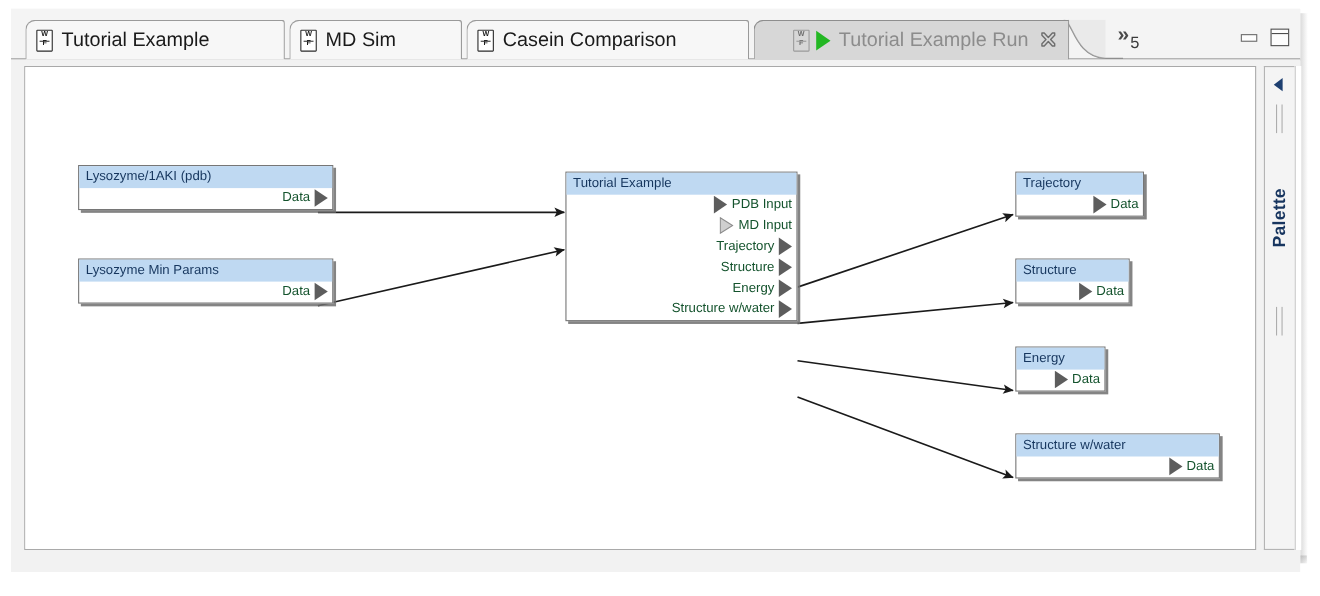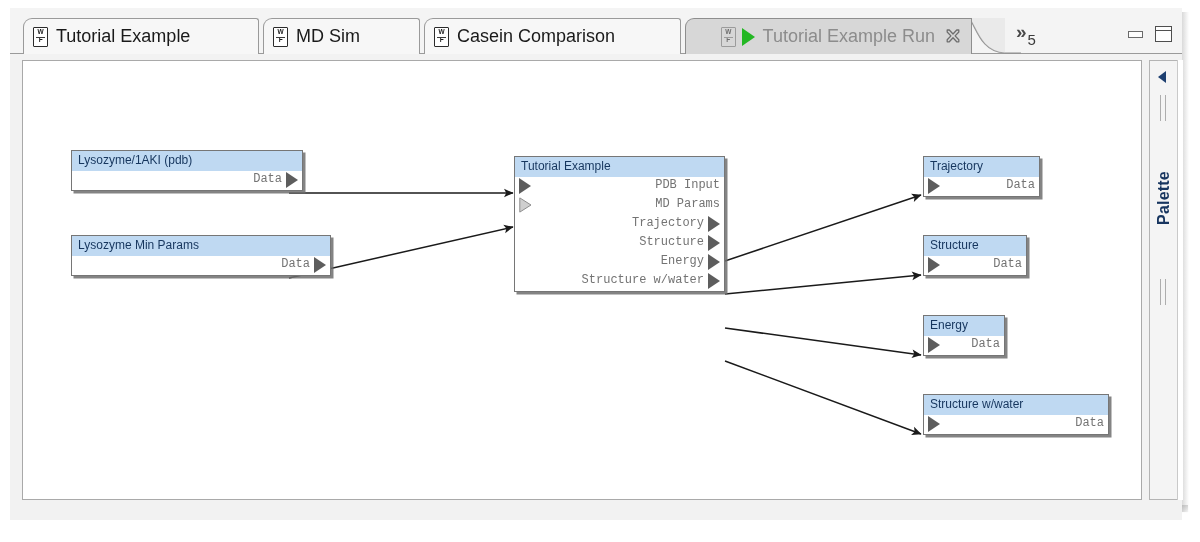--- a/index.html
+++ b/index.html
@@ -338,34 +338,34 @@
 
   .port {
     display: flex;
     align-items: center;
     padding: 1px 4px 2px 4px;
     white-space: nowrap;
     line-height: 1.3;
     gap: 4px;
   }
   .port.out { justify-content: flex-end; }
-  .port.in  { justify-content: space-between; }
+  .port.in  { justify-content: flex-end; }
 
   .tri {
     width: 0; height: 0;
     border-left: 12px solid #5d5d5d;
     border-top: 8px solid transparent;
     border-bottom: 8px solid transparent;
     flex: 0 0 auto;
   }
 
   
   .tri-svg { flex: 0 0 auto; display: block; }
 
-  .port-label { color: #737373; font-family: Liberation Mono, monospace; }
+  .port-label { color: #14532d; }
 
   
   .wires {
     position: absolute;
     left: 0; top: 0;
     width: 1120px;
     height: 440px;
     pointer-events: none;
     z-index: 3;
   }
@@ -465,21 +465,21 @@
         <div class="node" style="left:48px; top:89px; width:232px;">
           <div class="node-title">Lysozyme/1AKI (pdb)</div>
           <div class="node-body">
             <div class="port out">
               <span class="port-label">Data</span>
               <span class="tri"></span>
             </div>
           </div>
         </div>
 
-        <div class="node" style="left:48px; top:174px; width:260px;">
+        <div class="node" style="left:48px; top:174px; width:232px;">
           <div class="node-title">Lysozyme Min Params</div>
           <div class="node-body">
             <div class="port out">
               <span class="port-label">Data</span>
               <span class="tri"></span>
             </div>
           </div>
         </div>
 
         <div class="node" style="left:491px; top:95px; width:211px;">
@@ -488,21 +488,21 @@
 
             <div class="port in">
               <span class="tri"></span>
               <span class="port-label">PDB Input</span>
             </div>
 
             <div class="port in">
               <svg class="tri-svg" width="13" height="16" viewBox="0 0 13 16">
                 <path d="M0.8,0.9 L12,8 L0.8,15.1 Z" fill="#cfcfcf" stroke="#8d8d8d" stroke-width="1"></path>
               </svg>
-              <span class="port-label">MD Params</span>
+              <span class="port-label">MD Input</span>
             </div>
 
             <div class="port out">
               <span class="port-label">Trajectory</span>
               <span class="tri"></span>
             </div>
 
             <div class="port out">
               <span class="port-label">Structure</span>
               <span class="tri"></span>

